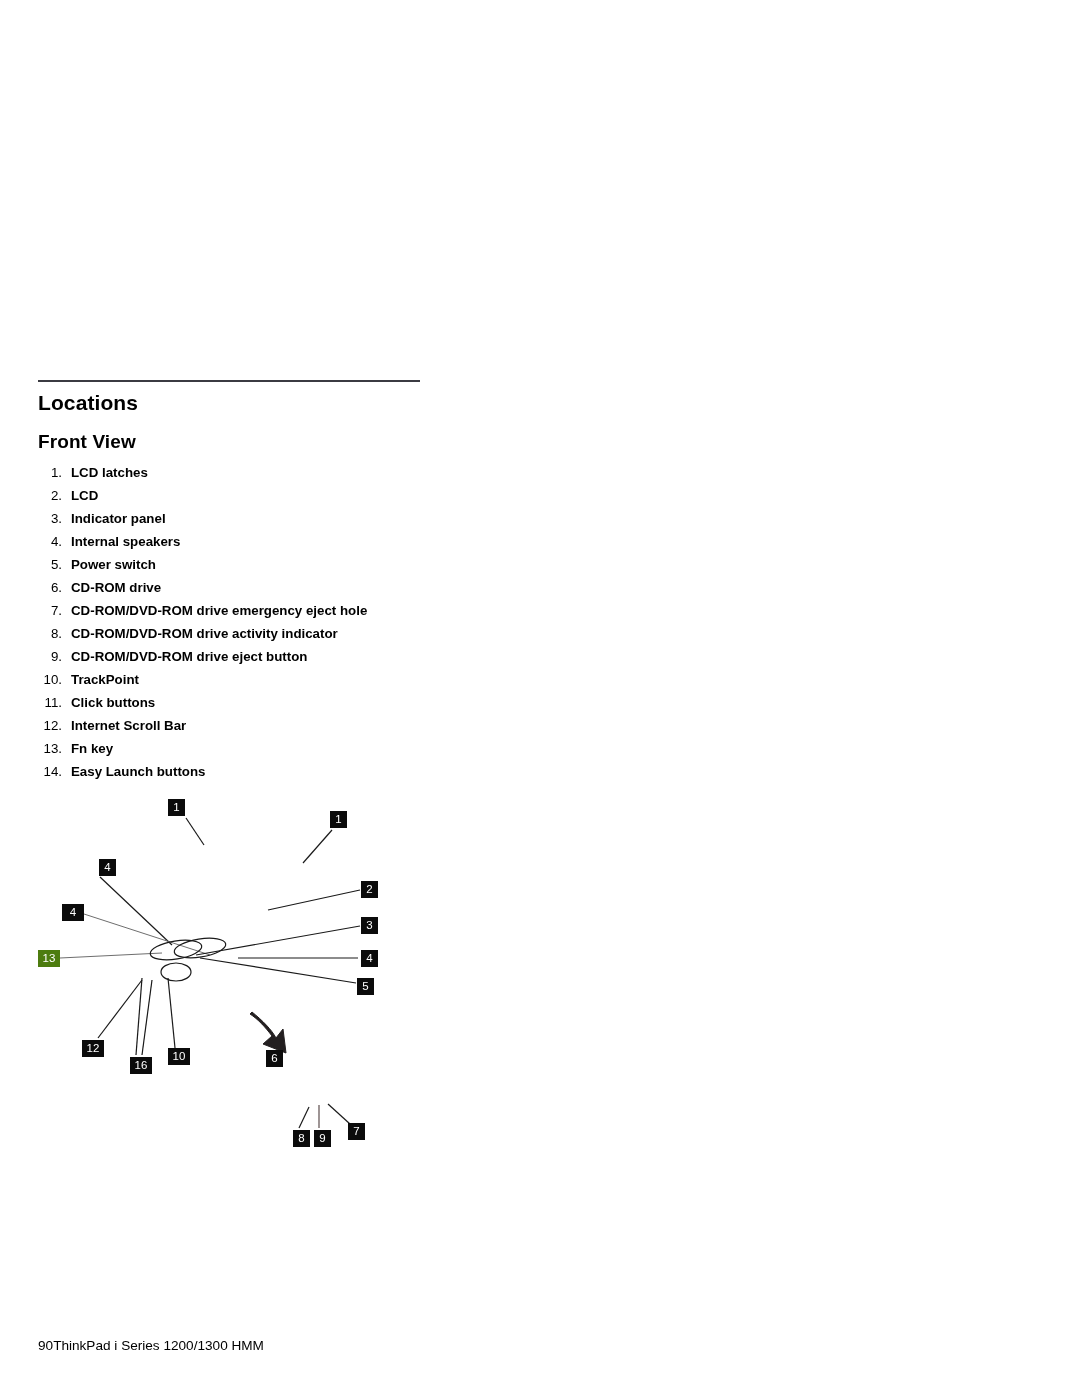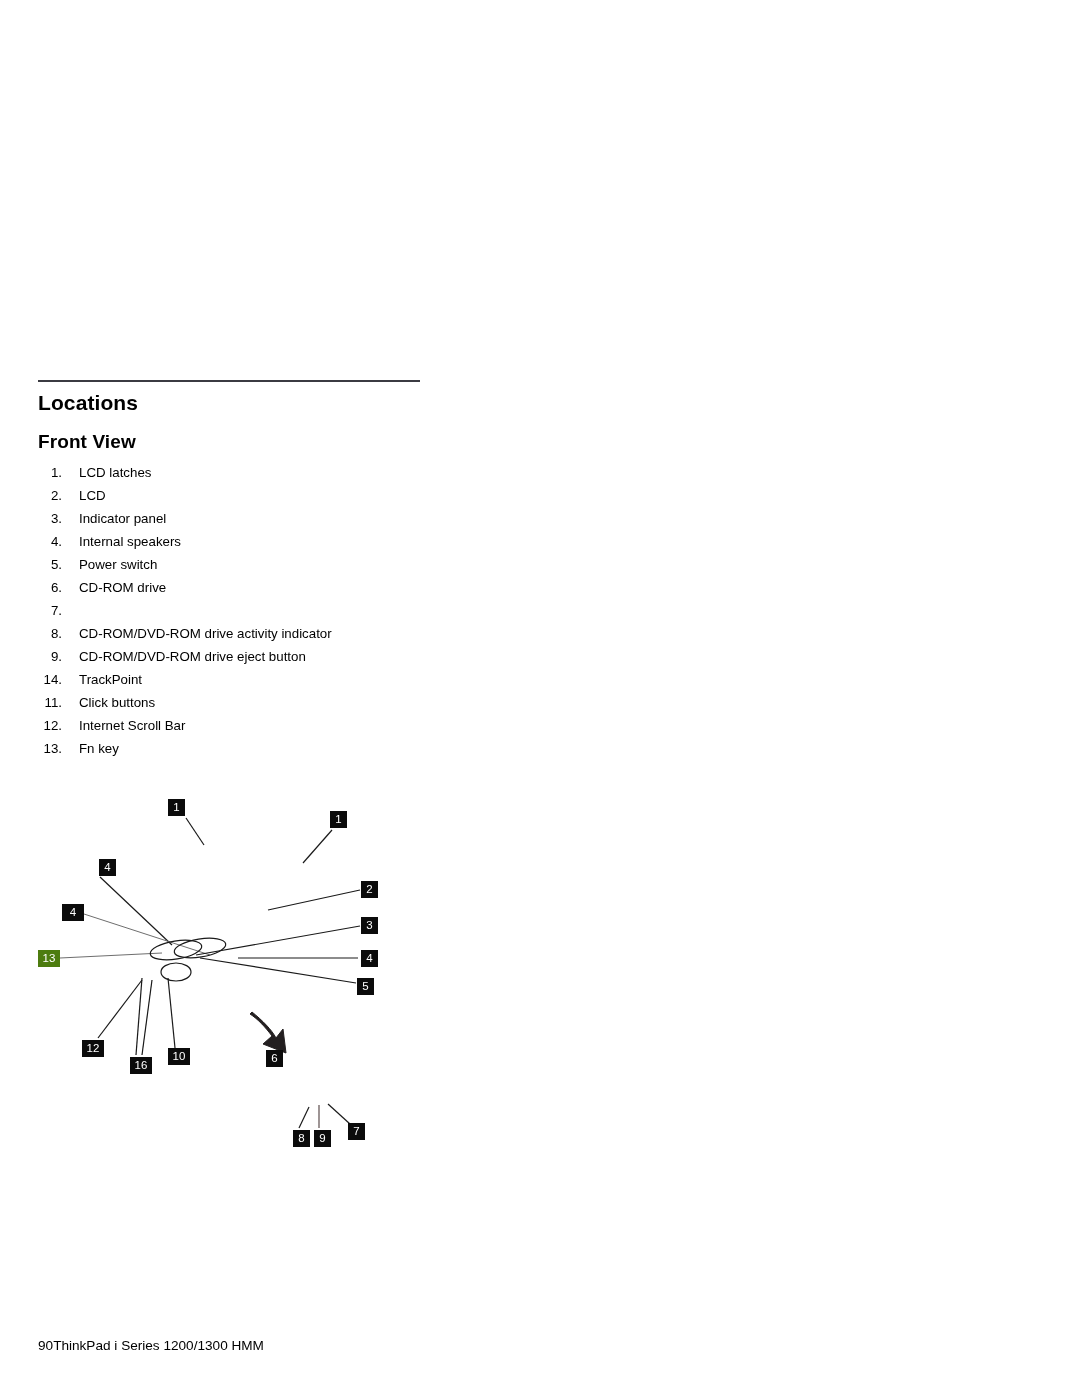--- a/index.html
+++ b/index.html
@@ -68,22 +68,23 @@
   }
   .li .num {
     position: absolute;
     left: 0;
     width: 24px;
     text-align: right;
     font-size: 13.3px;
   }
   .li .txt {
     position: absolute;
-    left: 41px;
+    left: 33px;
     font-size: 13.3px;
+    font-weight: bold;
   }
 
   
   .figure {
     position: absolute;
     left: 0;
     top: 780px;
     width: 460px;
     height: 400px;
   }
@@ -148,44 +149,49 @@
       <div class="li">
         <span class="num">5.</span>
         <span class="txt">Power switch</span>
       </div>
       <div class="li">
         <span class="num">6.</span>
         <span class="txt">CD-ROM drive</span>
       </div>
       <div class="li">
         <span class="num">7.</span>
+        <span class="txt">CD-ROM/DVD-ROM drive emergency eject hole</span>
       </div>
       <div class="li">
         <span class="num">8.</span>
         <span class="txt">CD-ROM/DVD-ROM drive activity indicator</span>
       </div>
       <div class="li">
         <span class="num">9.</span>
         <span class="txt">CD-ROM/DVD-ROM drive eject button</span>
       </div>
       <div class="li">
-        <span class="num">14.</span>
+        <span class="num">10.</span>
         <span class="txt">TrackPoint</span>
       </div>
       <div class="li">
         <span class="num">11.</span>
         <span class="txt">Click buttons</span>
       </div>
       <div class="li">
         <span class="num">12.</span>
         <span class="txt">Internet Scroll Bar</span>
       </div>
       <div class="li">
         <span class="num">13.</span>
         <span class="txt">Fn key</span>
+      </div>
+      <div class="li">
+        <span class="num">14.</span>
+        <span class="txt">Easy Launch buttons</span>
       </div>
     </div>
 
   <div class="figure" id="figure">
     <svg width="460" height="400" viewBox="0 0 460 400">
       <g stroke="#1a1a1a" fill="none" stroke-width="1.2">
 
         <line x1="186" y1="38" x2="204" y2="65"></line>
 
         <line x1="332" y1="50" x2="303" y2="83"></line>

